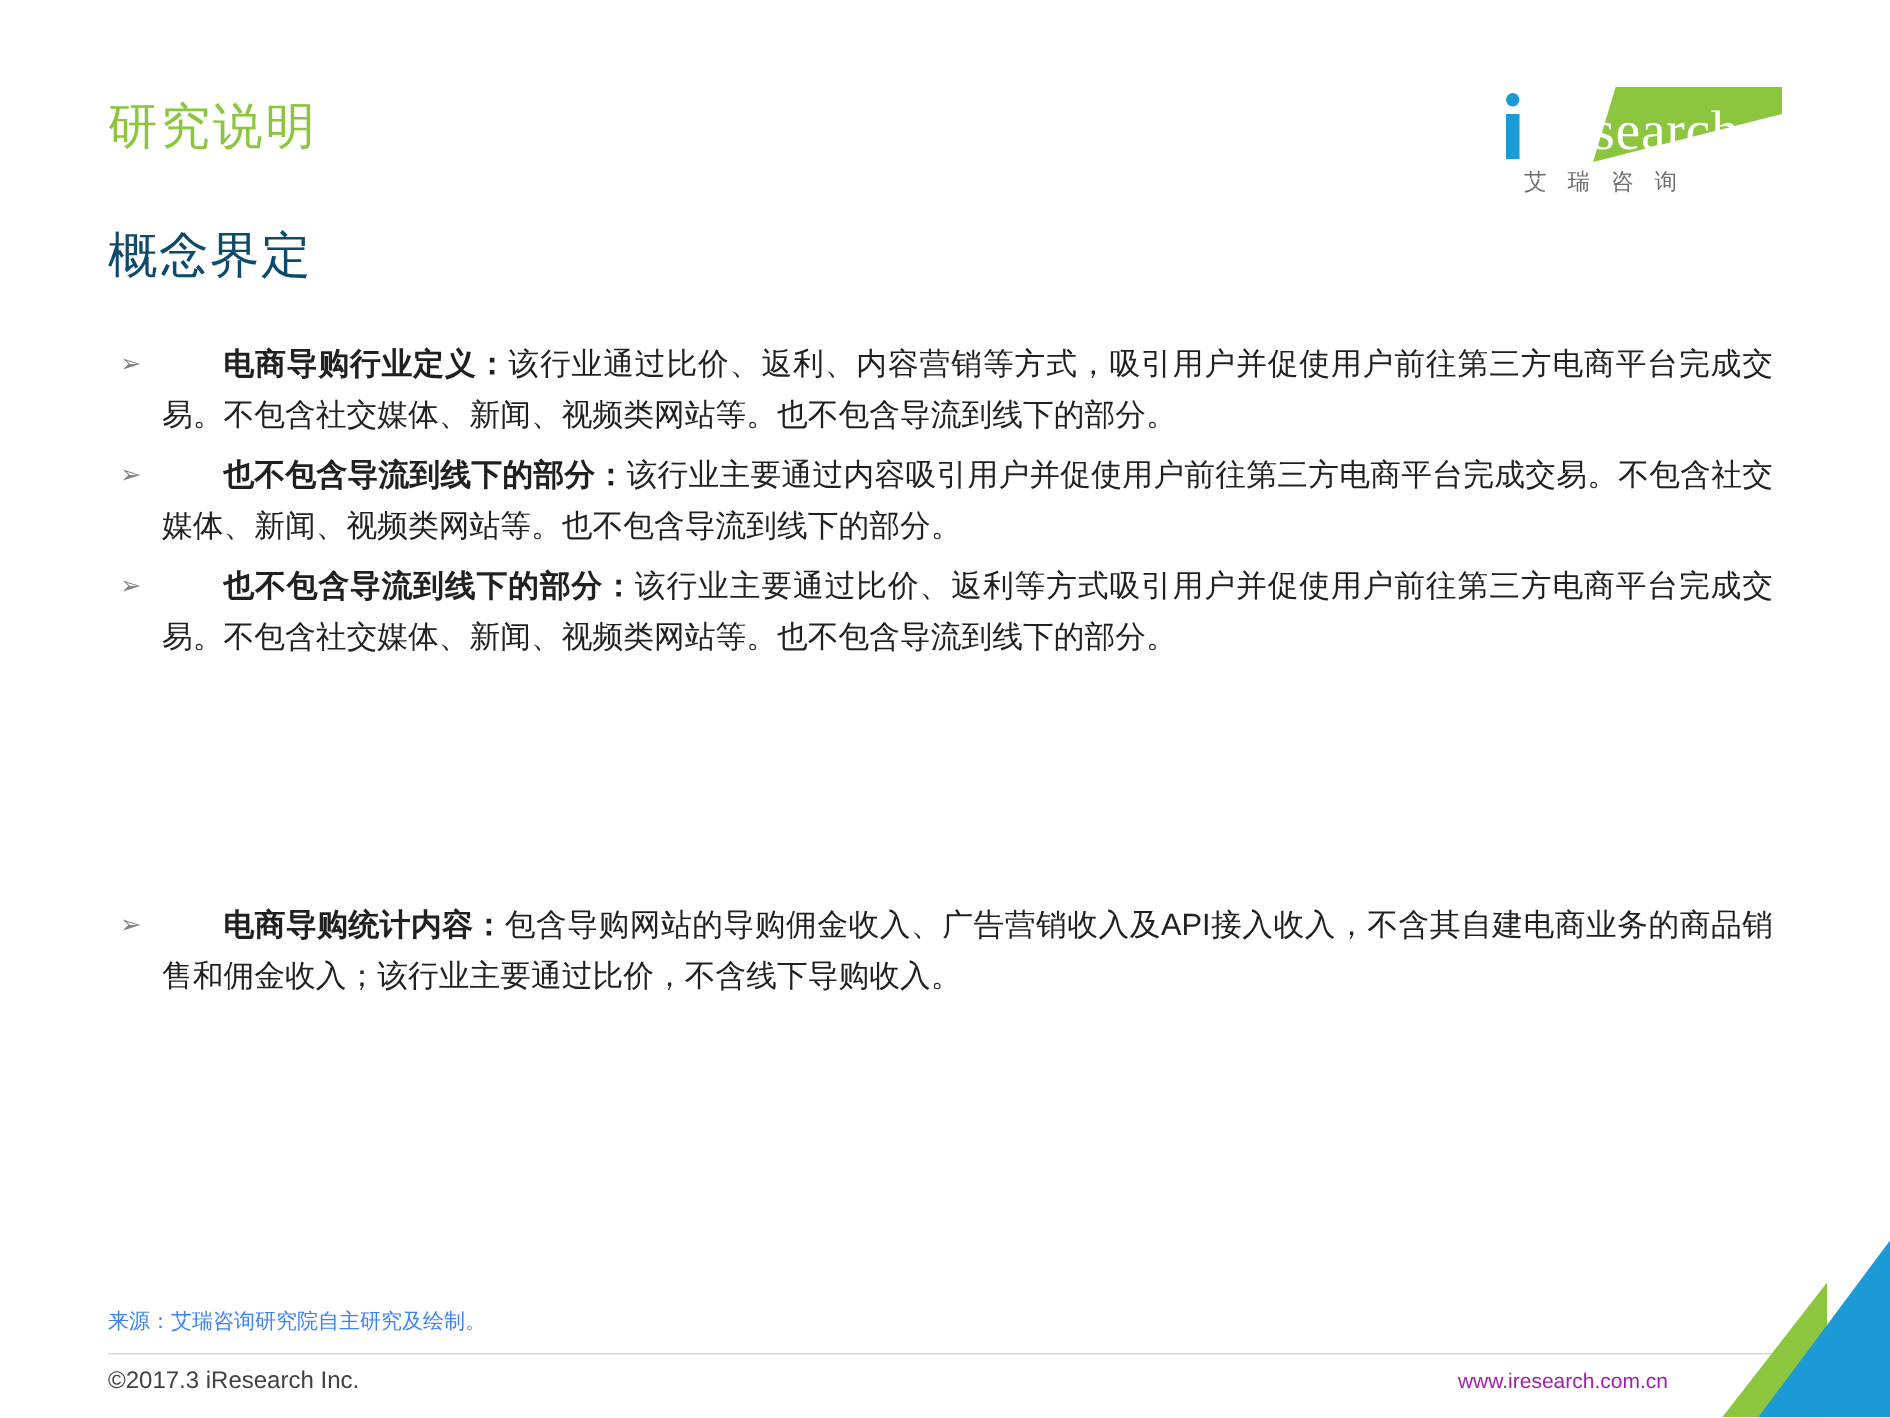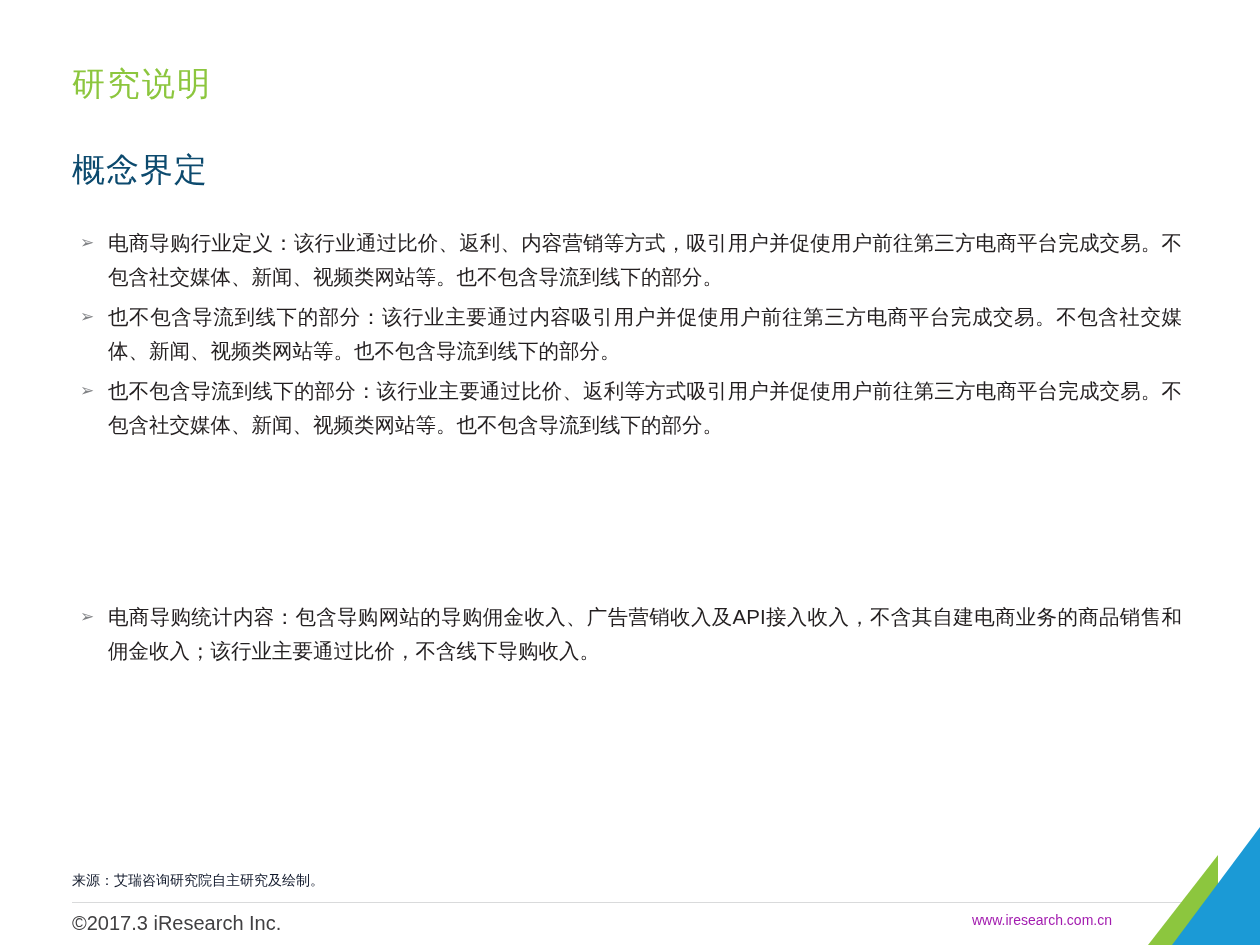--- a/index.html
+++ b/index.html
@@ -124,45 +124,46 @@
     box-sizing: border-box;
   }
   .bullet-text {
     flex: 1;
     font-size: 20.5px;
     line-height: 34px;
     color: #231f20;
     text-align: justify;
   }
   .bullet-text b {
-    font-weight: normal;
+    font-weight: bold;
+    margin-left: 41px;
   }
 
   
   .source-line {
     position: absolute;
     left: 72px;
     top: 872px;
     font-size: 14px;
-    color: #0f172a;
+    color: #3b82f6;
     text-align: center;
   }
   .footer-rule {
     position: absolute;
     left: 72px;
     right: 72px;
     top: 902px;
     height: 1px;
     background: #d9dadb;
   }
   .footer-left {
     position: absolute;
     left: 72px;
     top: 912px;
-    font-size: 20px;
+    font-size: 16px;
     color: #414042;
   }
   .footer-right {
     position: absolute;
     right: 148px;
     top: 912px;
     font-size: 14px;
     color: #a21caf;
   }
   .page-num {
@@ -199,20 +200,29 @@
     height: 118px;
     background: #1b9ad6;
     clip-path: polygon(100% 0%, 100% 100%, 0% 100%);
   }
 </style>
 </head>
 <body>
 
 <div class="slide">
 
+  <div class="logo-block">
+    <div class="logo-mark">
+      <div class="logo-swoosh"></div>
+      <div class="logo-i-dot"></div>
+      <div class="logo-i-stem"></div>
+      <div class="logo-word">Research</div>
+    </div>
+    <div class="logo-cn">艾瑞咨询</div>
+  </div>
 
   <div class="page-title">研究说明</div>
 
   <div class="section-head s1">概念界定</div>
 
   <div class="bullets b1">
 
     <div class="bullet">
       <div class="bullet-marker">➢</div>
       <div class="bullet-text"><b>电商导购行业定义：</b><span>该行业通过比价、返利、内容营销等方式，吸引用户并促使用户前往第三方电商平台完成交易。不包含社交媒体、新闻、视频类网站等。也不包含导流到线下的部分。</span></div>

